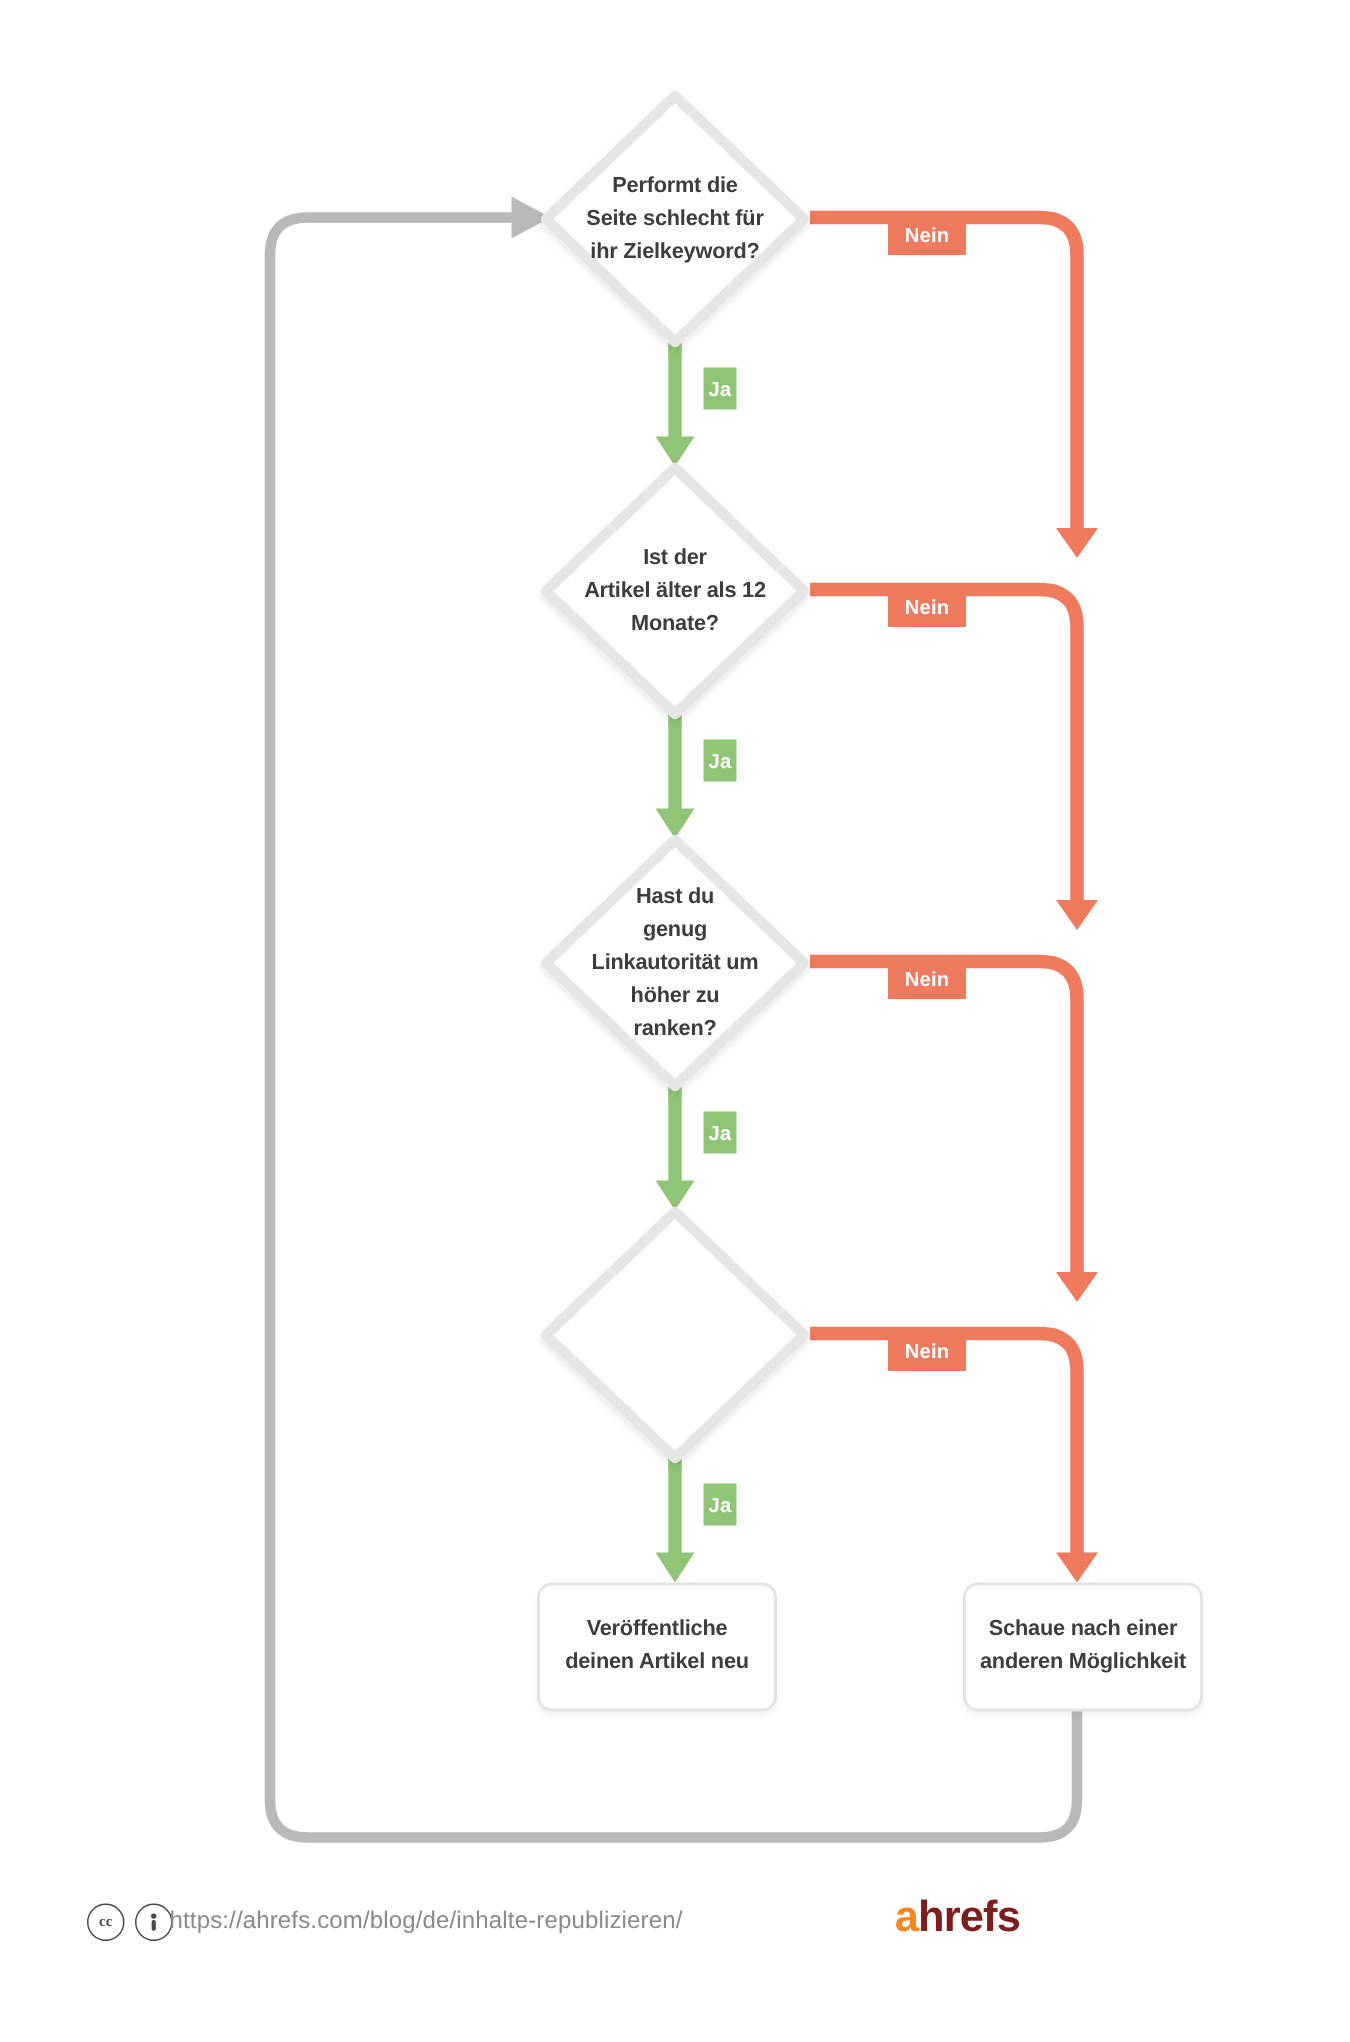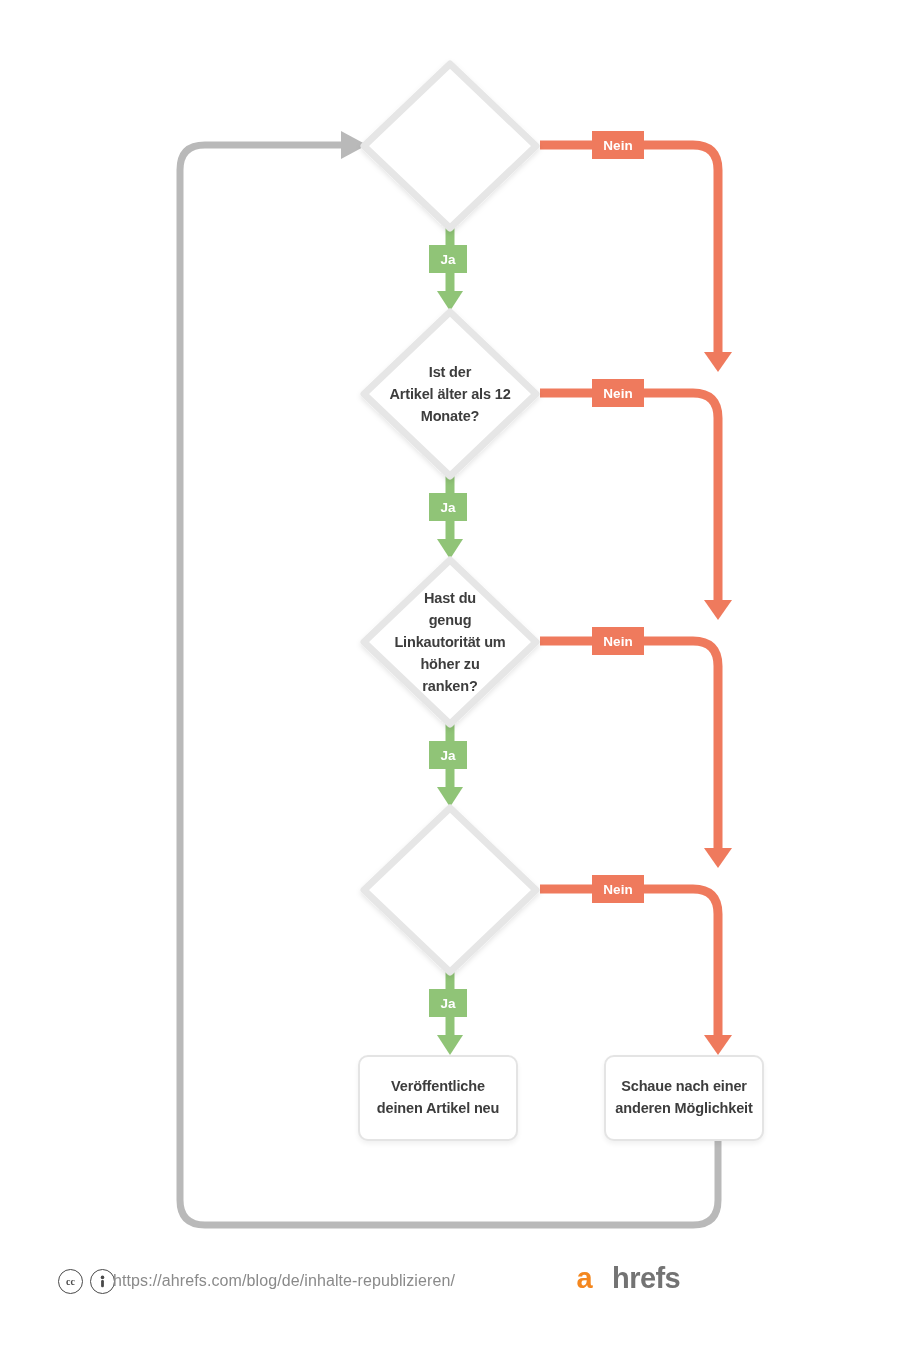--- a/index.html
+++ b/index.html
@@ -52,22 +52,22 @@
     white-space:pre-line;
   }
 
   
   .tag{
     position:absolute;
     font-size:13.5px;font-weight:bold;color:#ffffff;
     display:flex;align-items:center;justify-content:center;
     letter-spacing:0.1px;
   }
-  .tag.no{background:#ef7a5d;width:52px;height:28px;}
-  .tag.yes{background:#90c477;width:38px;height:28px;}
+  .tag.no{background:#ef7a5d;width:52px;height:28px;margin-top:11px;}
+  .tag.yes{background:#90c477;width:22px;height:28px;margin-left:40px;}
 
   
   #footer{
     position:absolute;left:0;top:1268px;width:736px;height:58px;
   }
   .cc-icons{position:absolute;left:58px;top:1px;display:flex;gap:7px;}
   .cc-circle{
     width:23px;height:23px;border-radius:50%;
     border:1.6px solid #4a4a4a;
     display:flex;align-items:center;justify-content:center;
@@ -76,21 +76,21 @@
   }
   #footer-url{
     position:absolute;left:113px;top:4px;
     font-size:16px;color:#8a8a8a;letter-spacing:0.1px;
   }
   #brand{
     position:absolute;right:56px;top:-6px;
     font-size:29px;font-weight:bold;letter-spacing:-0.6px;
   }
   #brand .a{color:#f4871f;}
-  #brand .rest{color:#737373;margin-left:20px;}
+  #brand .rest{color:#7f1d1d;}
 </style>
 </head>
 <body>
 
 <div id="stage">
 
   <svg id="wires" viewBox="0 0 900 1361">
     <defs>
       <filter id="softshadow" x="-40%" y="-40%" width="180%" height="180%">
         <feDropShadow dx="0" dy="2.5" stdDeviation="2.6" flood-color="#000000" flood-opacity="0.10"></feDropShadow>
@@ -134,38 +134,43 @@
     </g>
 
     <g filter="url(#softshadow)">
       <path d="M450,64 L536,146 L450,228 L364,146 Z" fill="#ffffff" stroke="#e6e6e6" stroke-width="7" stroke-linejoin="round"></path>
       <path d="M450,312 L536,394 L450,476 L364,394 Z" fill="#ffffff" stroke="#e6e6e6" stroke-width="7" stroke-linejoin="round"></path>
       <path d="M450,560 L536,642 L450,724 L364,642 Z" fill="#ffffff" stroke="#e6e6e6" stroke-width="7" stroke-linejoin="round"></path>
       <path d="M450,808 L536,890 L450,972 L364,890 Z" fill="#ffffff" stroke="#e6e6e6" stroke-width="7" stroke-linejoin="round"></path>
     </g>
   </svg>
 
+  <div class="node" style="left:358px;top:62px;">
+    <div class="label">Performt die
+Seite schlecht für
+ihr Zielkeyword?</div>
+  </div>
   <div class="node" style="left:358px;top:310px;">
     <div class="label">Ist der
 Artikel älter als 12
 Monate?</div>
   </div>
   <div class="node" style="left:358px;top:558px;">
     <div class="label">Hast du
 genug
 Linkautorität um
 höher zu
 ranken?</div>
   </div>
 
   <div class="result" style="left:358px;top:1055px;">
     <div class="label">Veröffentliche
 deinen Artikel neu</div>
   </div>
-  <div class="result" style="left:604px;top:1055px;">
+  <div class="result" style="left:642px;top:1055px;">
     <div class="label">Schaue nach einer
 anderen Möglichkeit</div>
   </div>
 
   <div class="tag no" style="left:592px;top:131px;">Nein</div>
   <div class="tag no" style="left:592px;top:379px;">Nein</div>
   <div class="tag no" style="left:592px;top:627px;">Nein</div>
   <div class="tag no" style="left:592px;top:875px;">Nein</div>
 
   <div class="tag yes" style="left:429px;top:245px;">Ja</div>

